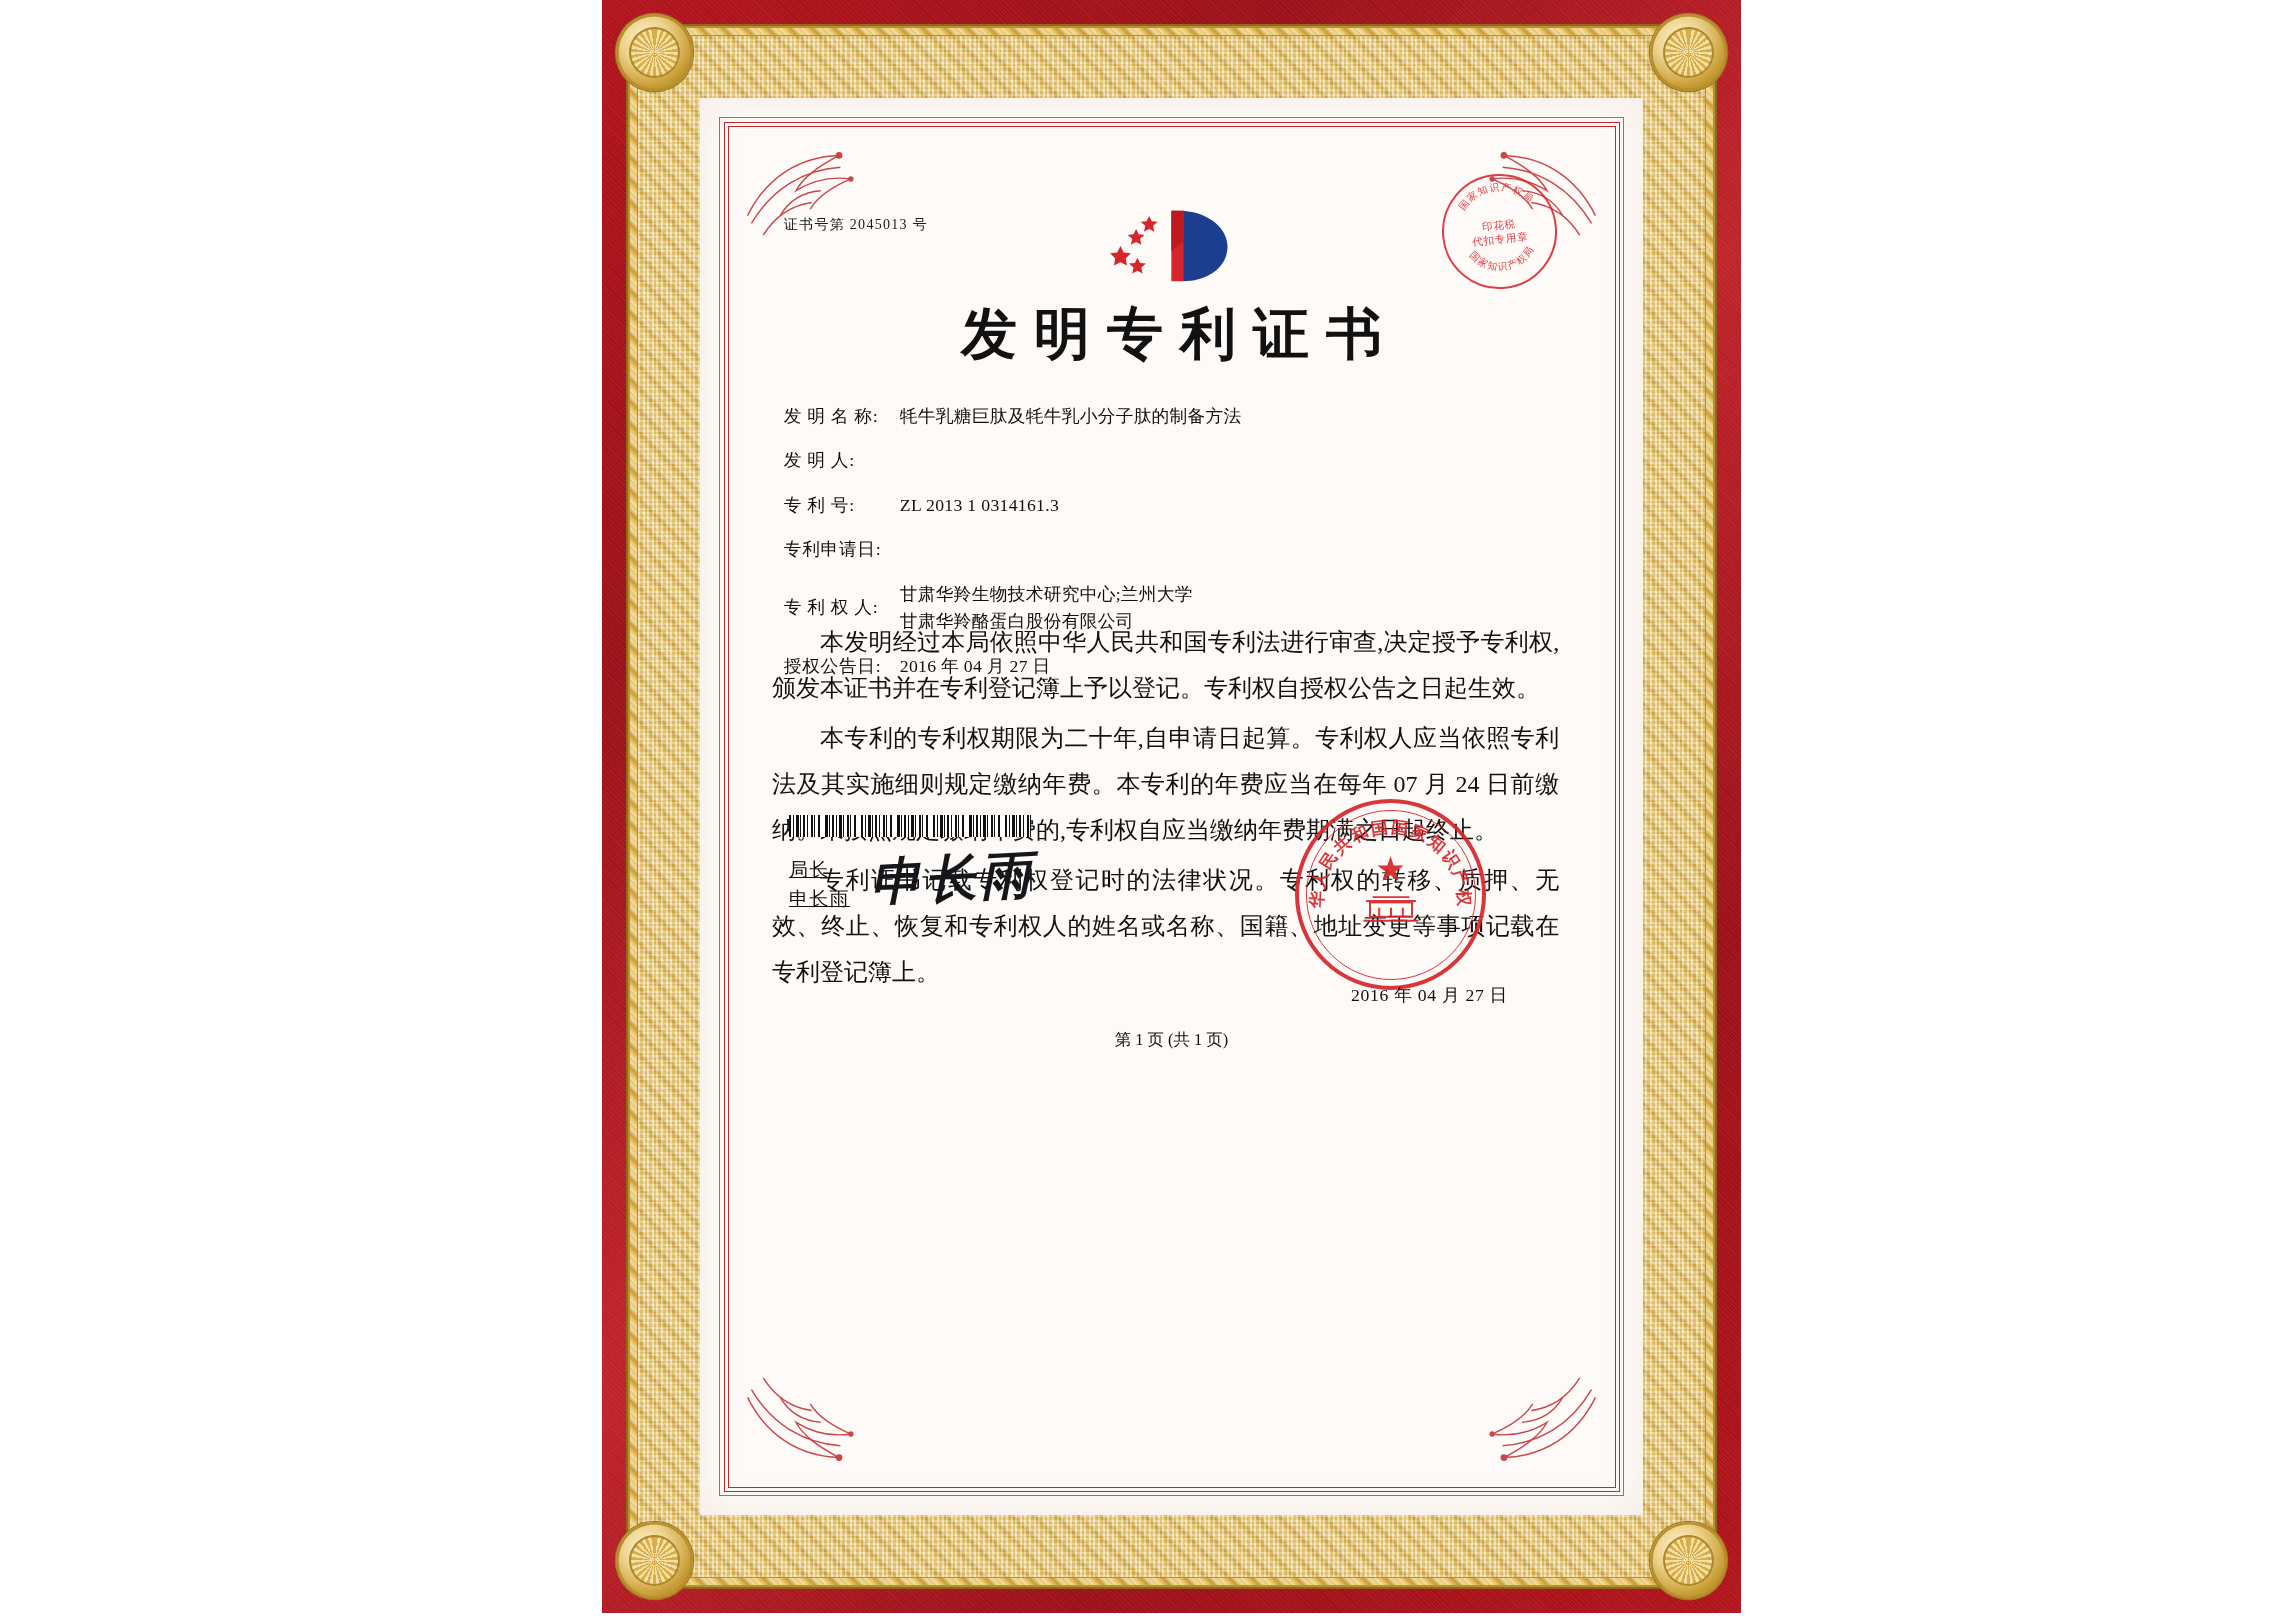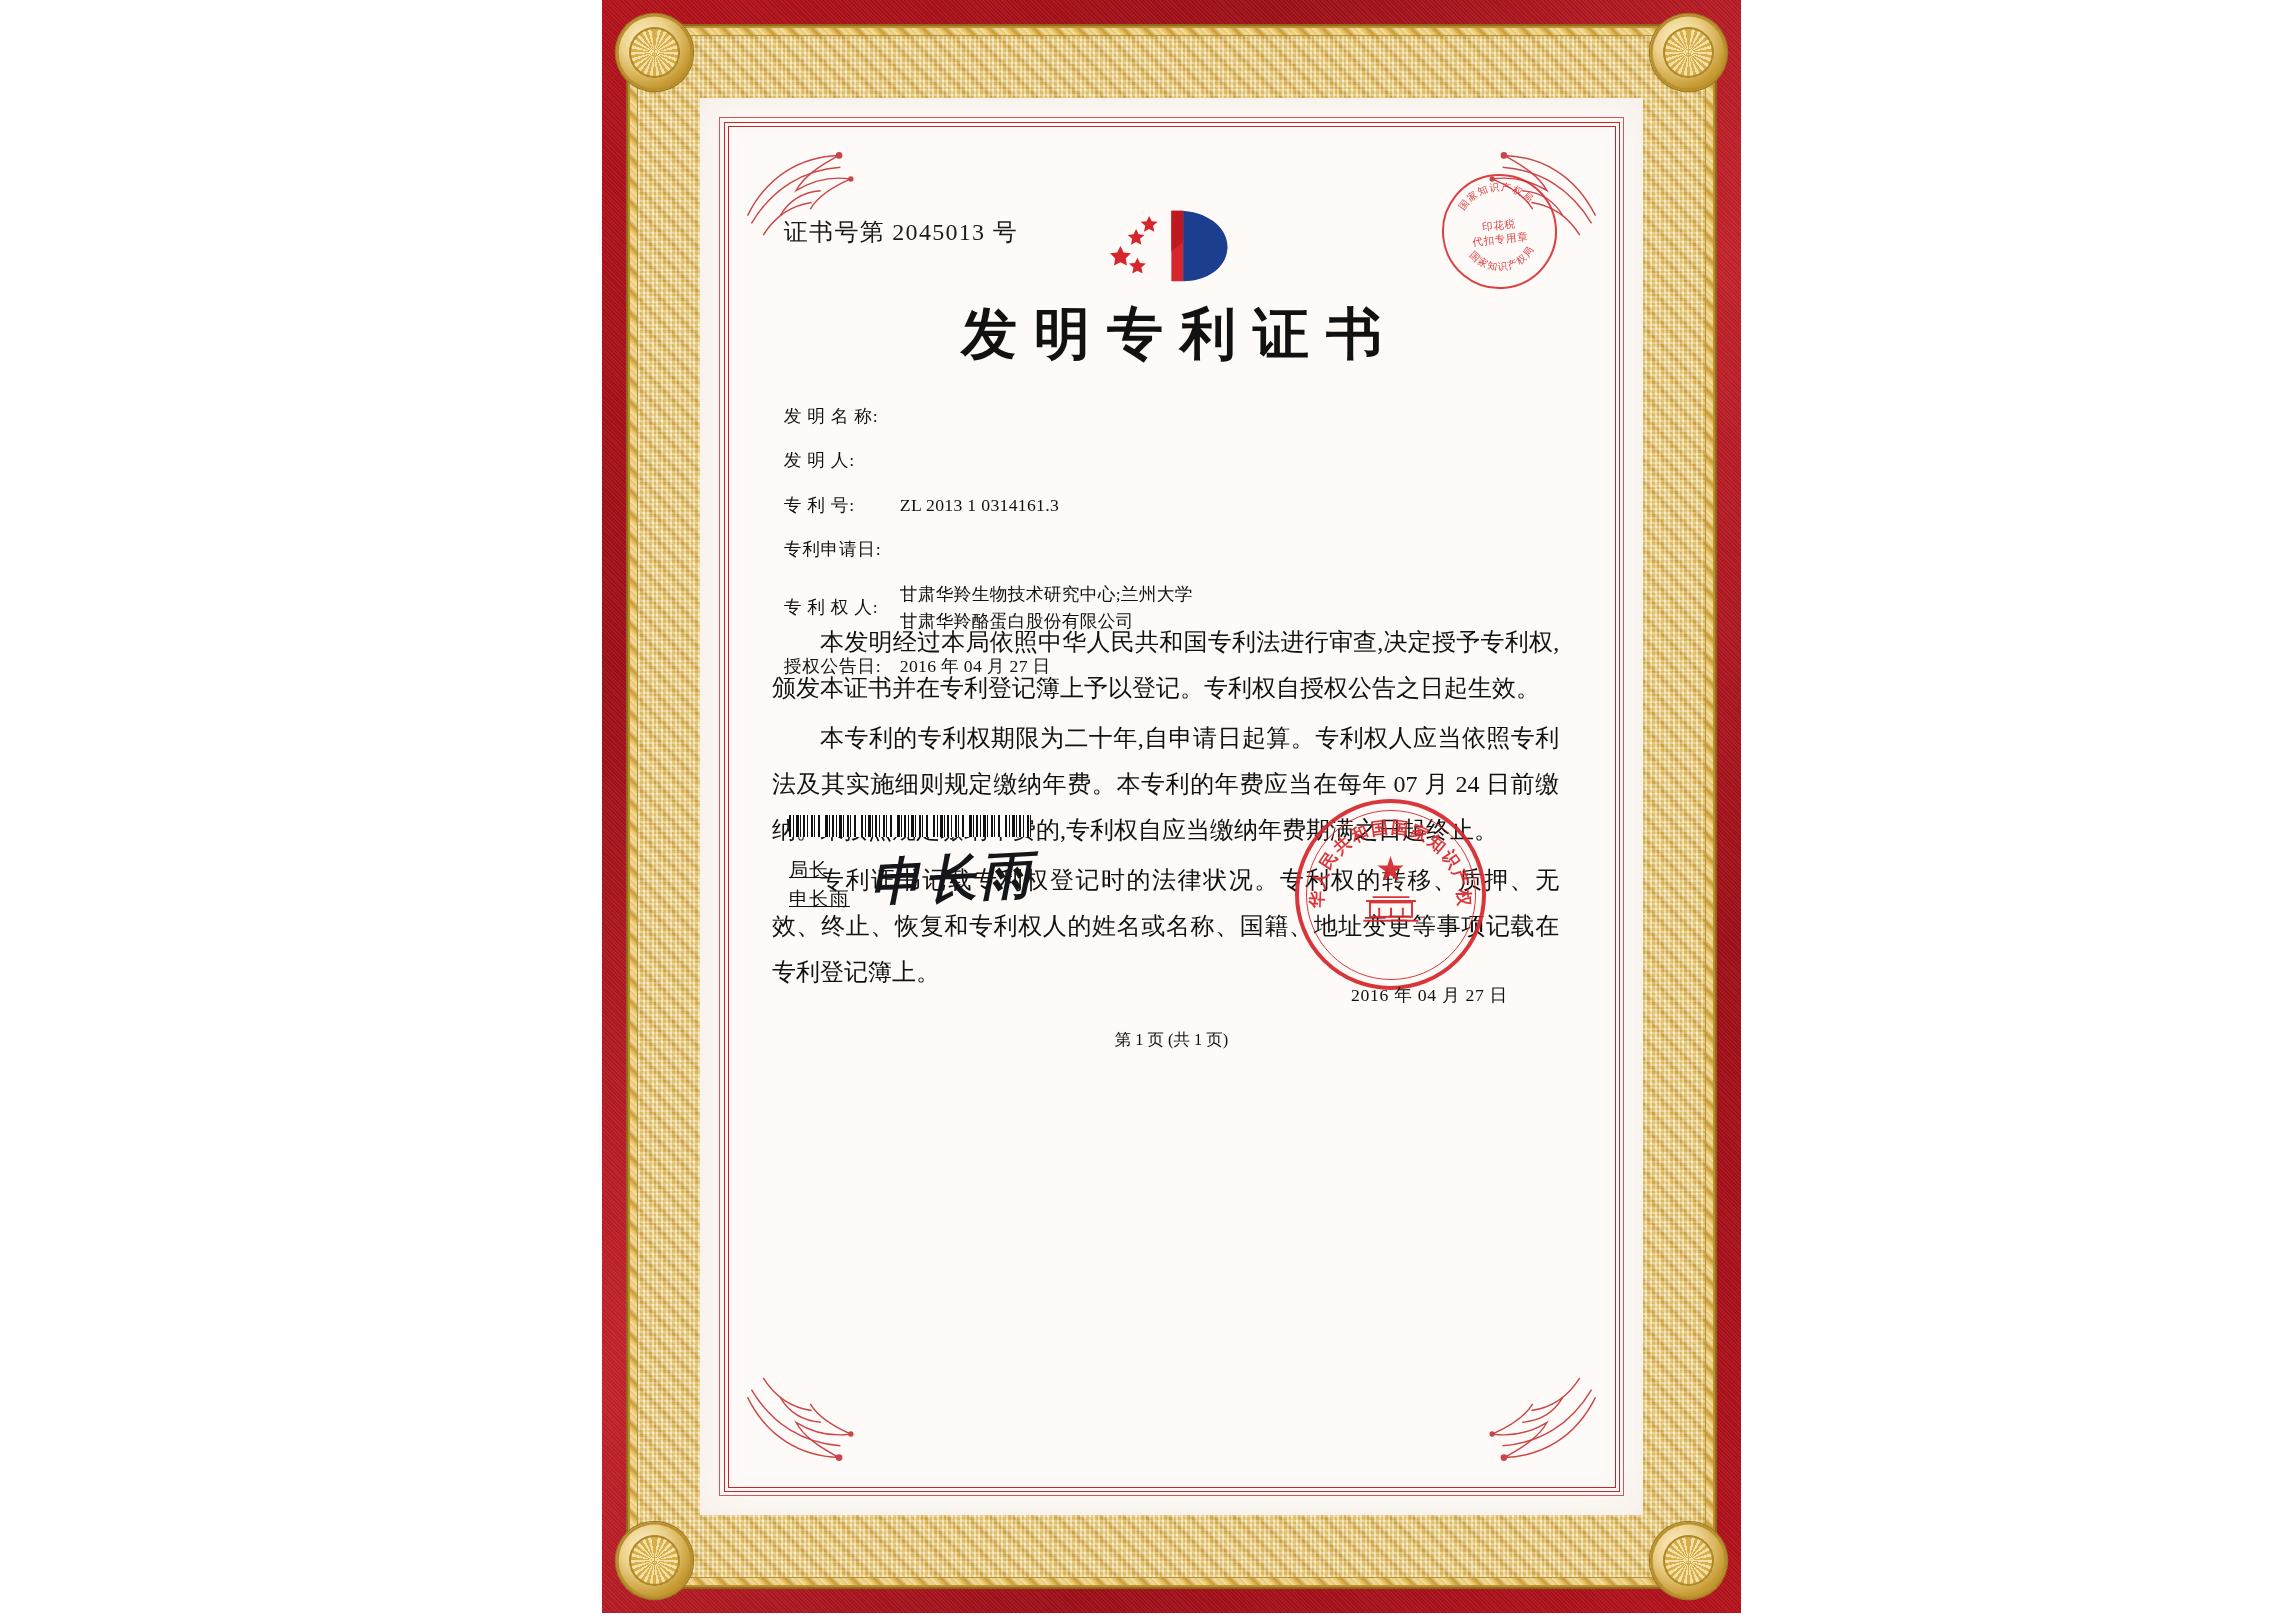--- a/index.html
+++ b/index.html
@@ -119,21 +119,21 @@
   .content {
     position: absolute;
     left: 72px; top: 63px; right: 72px; bottom: 46px;
     font-family: "Liberation Serif", "DejaVu Serif", serif;
     color: #111;
   }
 
   .cert-number {
     position: absolute;
     left: 11.8px; top: 55px;
-    font-size: 24px;
+    font-size: 14px;
     letter-spacing: 1.3px;
     color: #1a1a1a;
   }
 
   
   .logo {
     position: absolute;
     left: 50%;
     transform: translateX(-50%);
     top: 39px;
@@ -396,20 +396,23 @@
           <div>代扣专用章</div>
         </div>
       </div>
 
       <div class="title">发明专利证书</div>
 
       <div class="fields">
 
         <div class="field-row">
           <div class="field-label">发 明 名 称:</div>
+          <div class="field-value">
+            <span>牦牛乳糖巨肽及牦牛乳小分子肽的制备方法</span>
+          </div>
         </div>
 
         <div class="field-row">
           <div class="field-label">发 明 人:</div>
         </div>
 
         <div class="field-row">
           <div class="field-label">专 利 号:</div>
           <div class="field-value">
             <span>ZL 2013 1 0314161.3</span>

